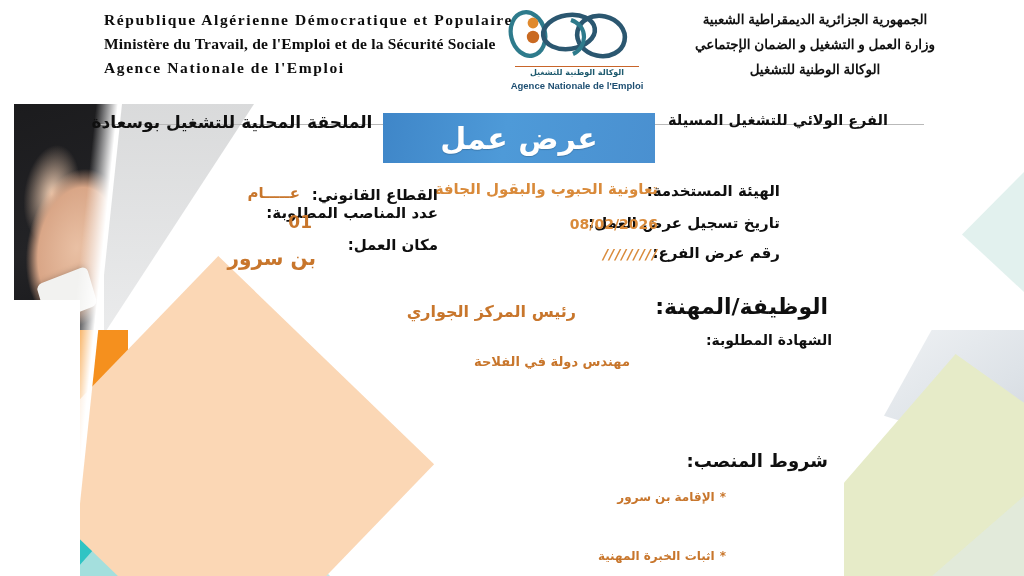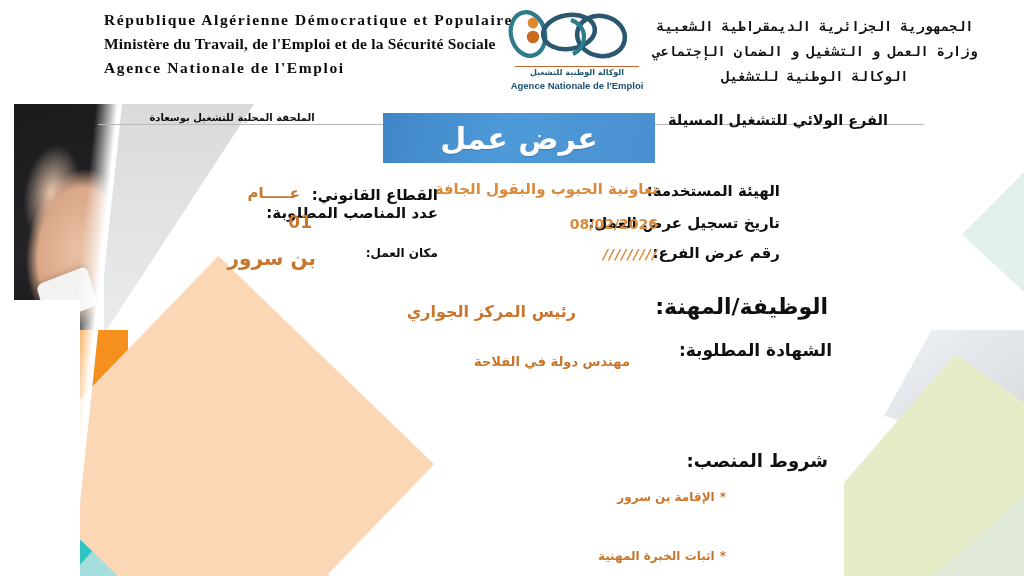--- a/index.html
+++ b/index.html
@@ -132,22 +132,22 @@
     font-family: "Liberation Serif", "DejaVu Serif", serif;
     font-weight: bold; font-size: 15.5px; line-height: 1.55;
     letter-spacing: .2px;
   }
   #header-fr .ln { white-space: nowrap; }
   #header-fr .ln.sp { letter-spacing: 1.6px; }
 
   #header-ar {
     position: absolute; right: 14px; top: 8px; width: 390px;
     direction: rtl; text-align: center; color: #111;
-    font-family: Liberation Mono, monospace;
-    font-weight: bold; font-size: 13.5px; line-height: 1.85; margin-top: 8px;
+    font-family: Liberation Sans, sans-serif;
+    font-weight: bold; font-size: 13.5px; line-height: 1.85;
   }
   #header-ar .ln { white-space: nowrap; letter-spacing: .5px; }
 
   
   #logo { position: absolute; left: 497px; top: 6px; width: 160px; height: 94px; }
   #logo svg { display: block; }
   #logo-ar {
     position: absolute; left: 0; top: 62px; width: 160px; text-align: center;
     direction: rtl; color: #1e5a6e; font-family: "DejaVu Sans", sans-serif;
     font-size: 8px; font-weight: bold; letter-spacing: .3px;
@@ -168,21 +168,21 @@
   #branch-right {
     position: absolute; right: 96px; top: 112px; width: 300px;
     direction: rtl; text-align: center;
     font-family: "DejaVu Sans", sans-serif; font-weight: bold;
     font-size: 14.5px; color: #0f0f0f;
   }
   #branch-left {
     position: absolute; left: 82px; top: 112px; width: 300px;
     direction: rtl; text-align: center;
     font-family: "DejaVu Sans", sans-serif; font-weight: bold;
-    font-size: 10px; color: #0f0f0f;
+    font-size: 17px; color: #0f0f0f;
   }
 
   
   #title-banner {
     position: absolute; left: 383px; top: 113px; width: 272px; height: 50px;
     background: linear-gradient(100deg, #3f86c8 0%, #4e9ad8 45%, #4a90d0 100%);
     display: flex; align-items: center; justify-content: center;
   }
   #title-banner .txt {
     direction: rtl; color: #ffffff;
@@ -223,29 +223,29 @@
   
   #lbl-sector { right: 586px; top: 186px; font-size: 15px; margin-left: 8px; }
   #val-sector { right: 724px; top: 184px; font-size: 15px; color: #c8762c; }
 
   #lbl-positions { right: 586px; top: 204px; font-size: 15px; }
   #val-positions {
     right: 712px; top: 212px; font-size: 17px;
     font-family: "DejaVu Sans", sans-serif; color: #c8762c; direction: ltr;
   }
 
-  #lbl-workplace { right: 586px; top: 246px; font-size: 12px; text-align: right; }
+  #lbl-workplace { right: 586px; top: 236px; font-size: 15px; text-align: right; }
   #val-workplace { right: 708px; top: 246px; font-size: 20px; color: #c8762c; }
 
   
   #lbl-profession { right: 196px; top: 294px; font-size: 22px; letter-spacing: .5px; }
   #val-profession { right: 448px; top: 302px; font-size: 16px; color: #c8762c; }
 
   
-  #lbl-diploma { right: 192px; top: 340px; font-size: 17px; }
+  #lbl-diploma { right: 192px; top: 332px; font-size: 14px; }
   #val-diploma { right: 394px; top: 354px; font-size: 13px; color: #c8762c; }
 
   
   #lbl-conditions { right: 196px; top: 450px; font-size: 18px; }
   #conditions-list {
     position: absolute; right: 298px; top: 448px;
     direction: rtl; text-align: right;
     font-family: "DejaVu Sans", sans-serif; font-weight: bold;
     font-size: 12px; color: #c8762c; line-height: 1.6;
   }

